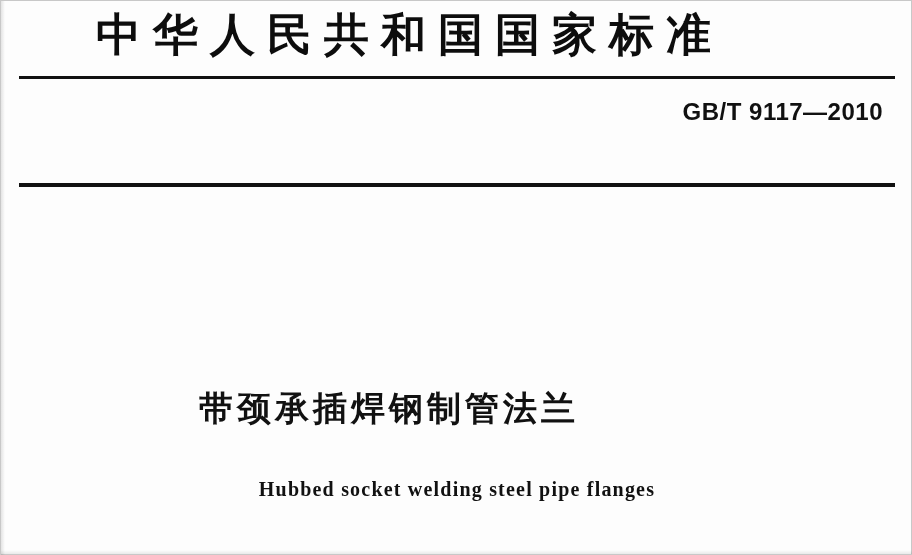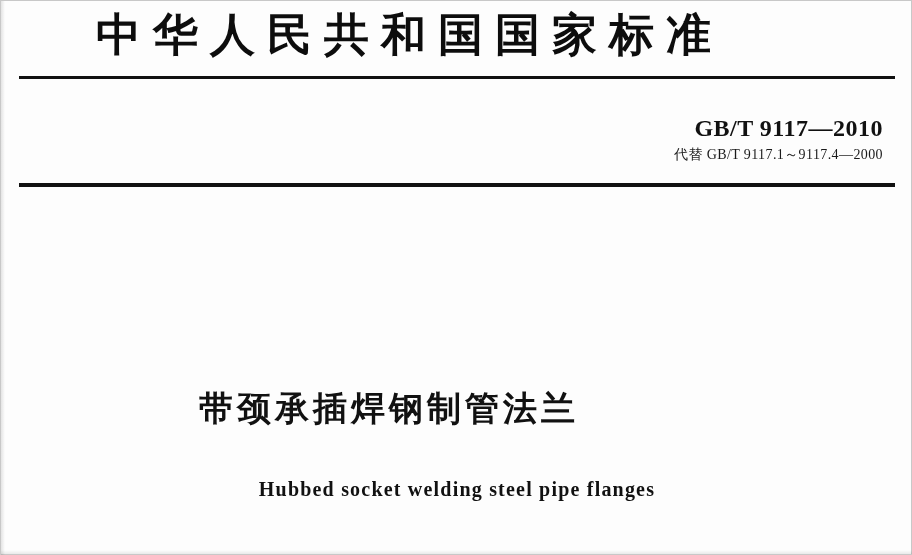--- a/index.html
+++ b/index.html
@@ -50,28 +50,27 @@
   }
 
   
   .std-block {
     position: absolute;
     top: 96px;
     right: 28px;
     text-align: right;
   }
   .std-number {
-    font-family: Liberation Serif, serif;
+    font-family: Liberation Sans, sans-serif;
     font-size: 24px;
     font-weight: bold;
     color: #111111;
     letter-spacing: 0.5px;
     line-height: 1.25;
     white-space: nowrap;
-    margin-top: 16px;
   }
   .std-replace {
     margin-top: 3px;
     font-family: "Liberation Serif", serif;
     font-size: 14px;
     color: #1a1a1a;
     letter-spacing: 0.4px;
     white-space: nowrap;
   }
 
@@ -138,21 +137,20 @@
   <div class="scan-edge-left"></div>
 
   <div class="banner">
     <div class="banner-title">中华人民共和国国家标准</div>
   </div>
 
   <div class="banner-rule"></div>
 
   <div class="std-block">
     <div class="std-number">GB/T 9117—2010</div>
-    <div class="std-replace">代替 GB/T 9117.1～9117.4—2000</div>
   </div>
 
   <div class="divider"></div>
 
   <div class="doc-title-cn">带颈承插焊钢制管法兰</div>
 
   <div class="doc-title-en">Hubbed socket welding steel pipe flanges</div>
 
   <div class="scan-edge-bottom"></div>
 

